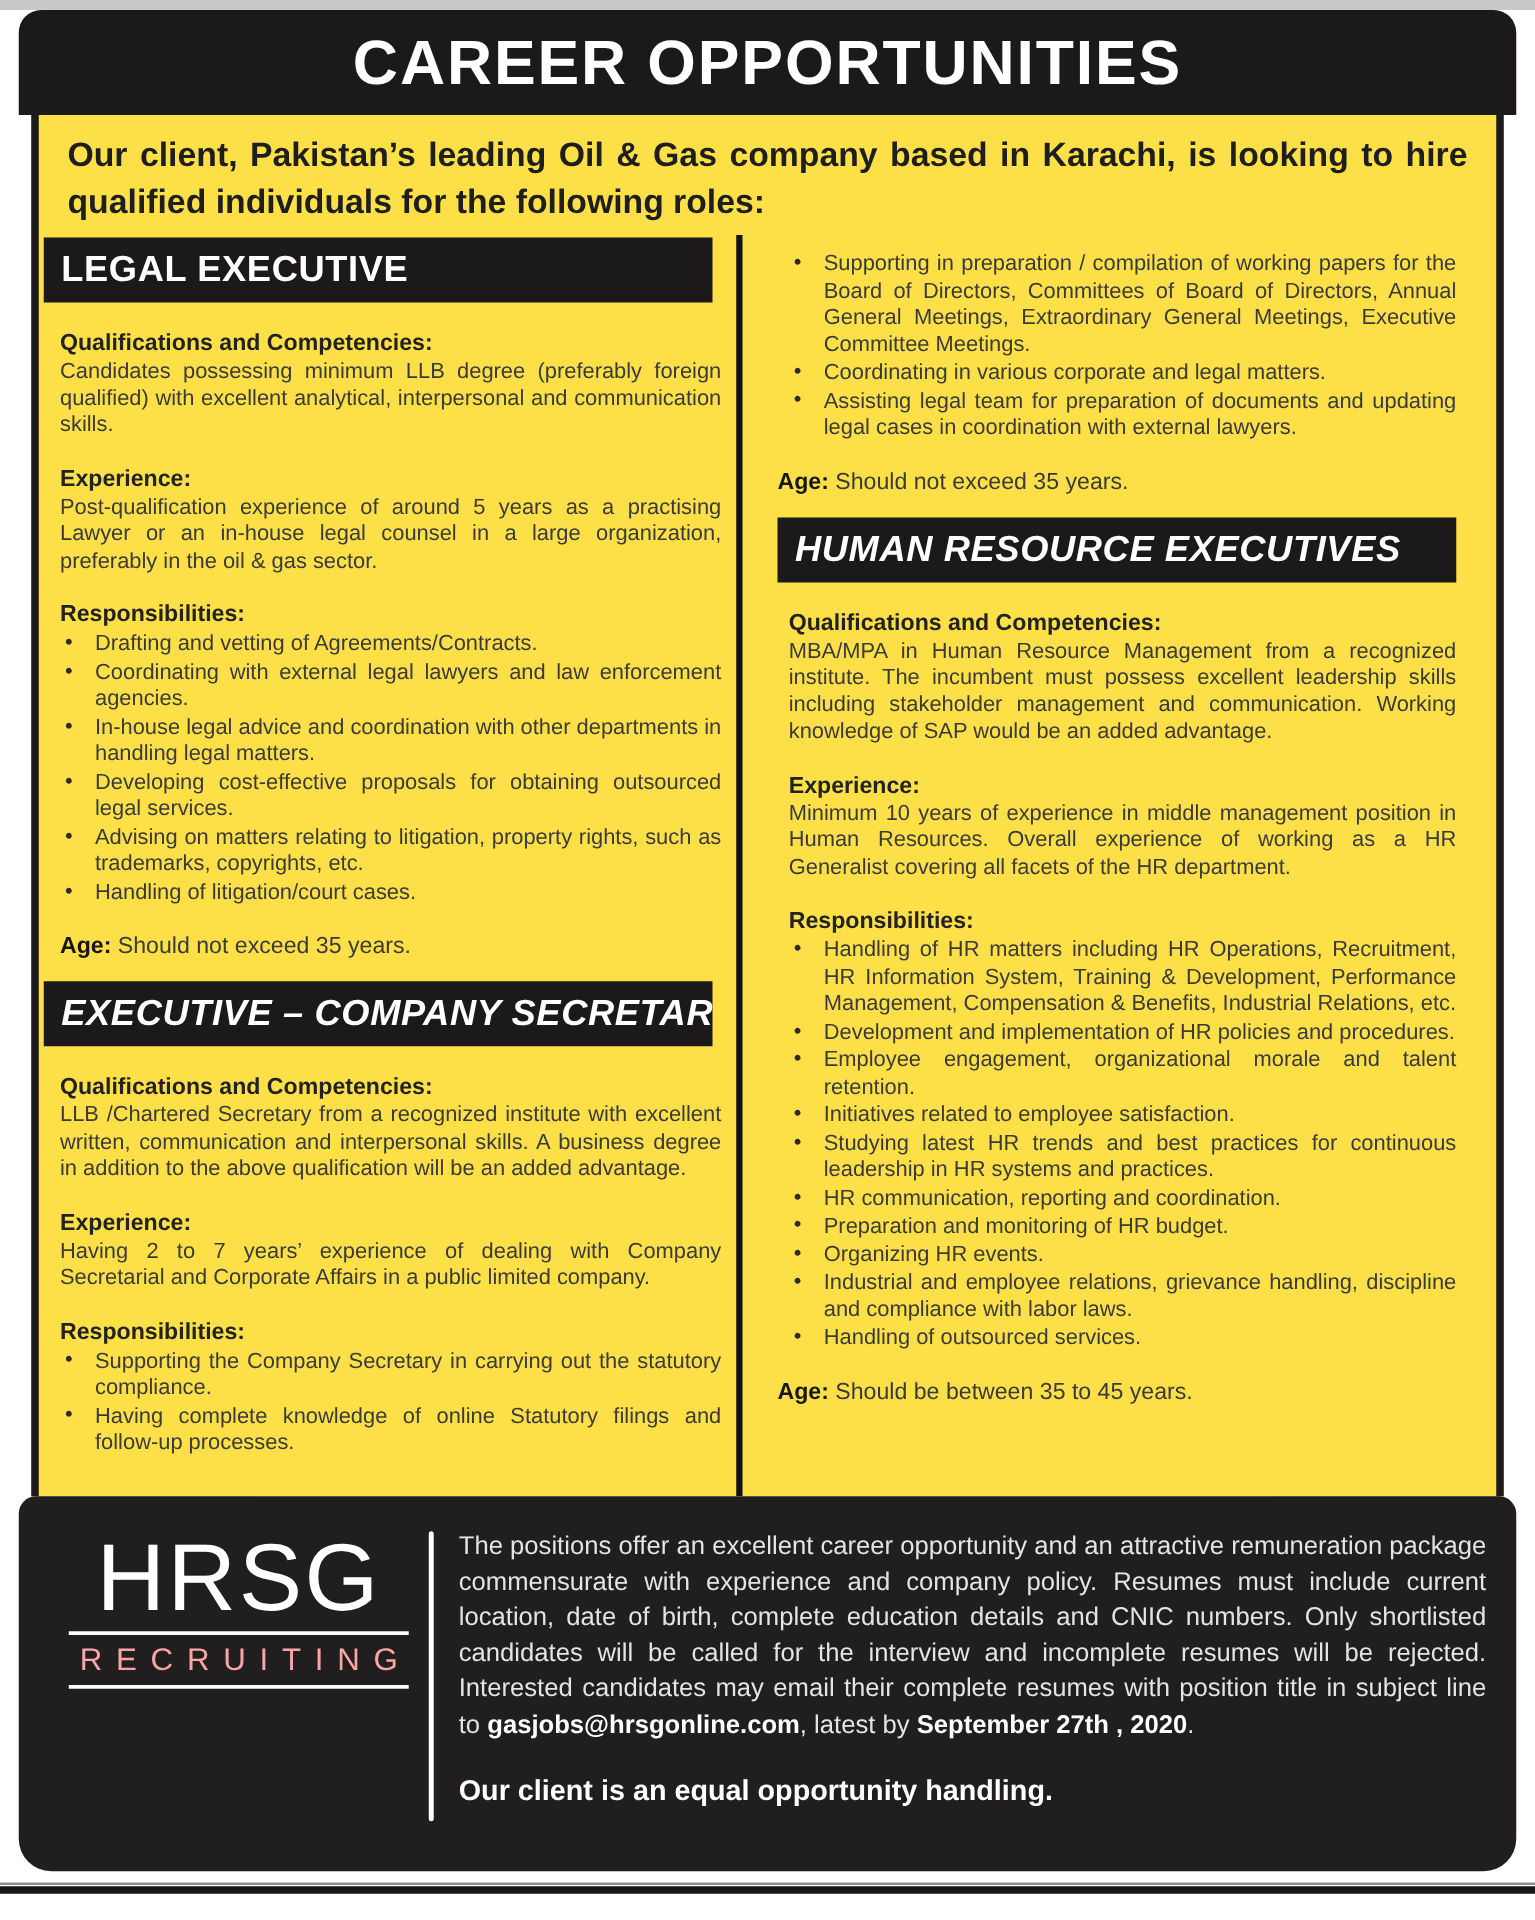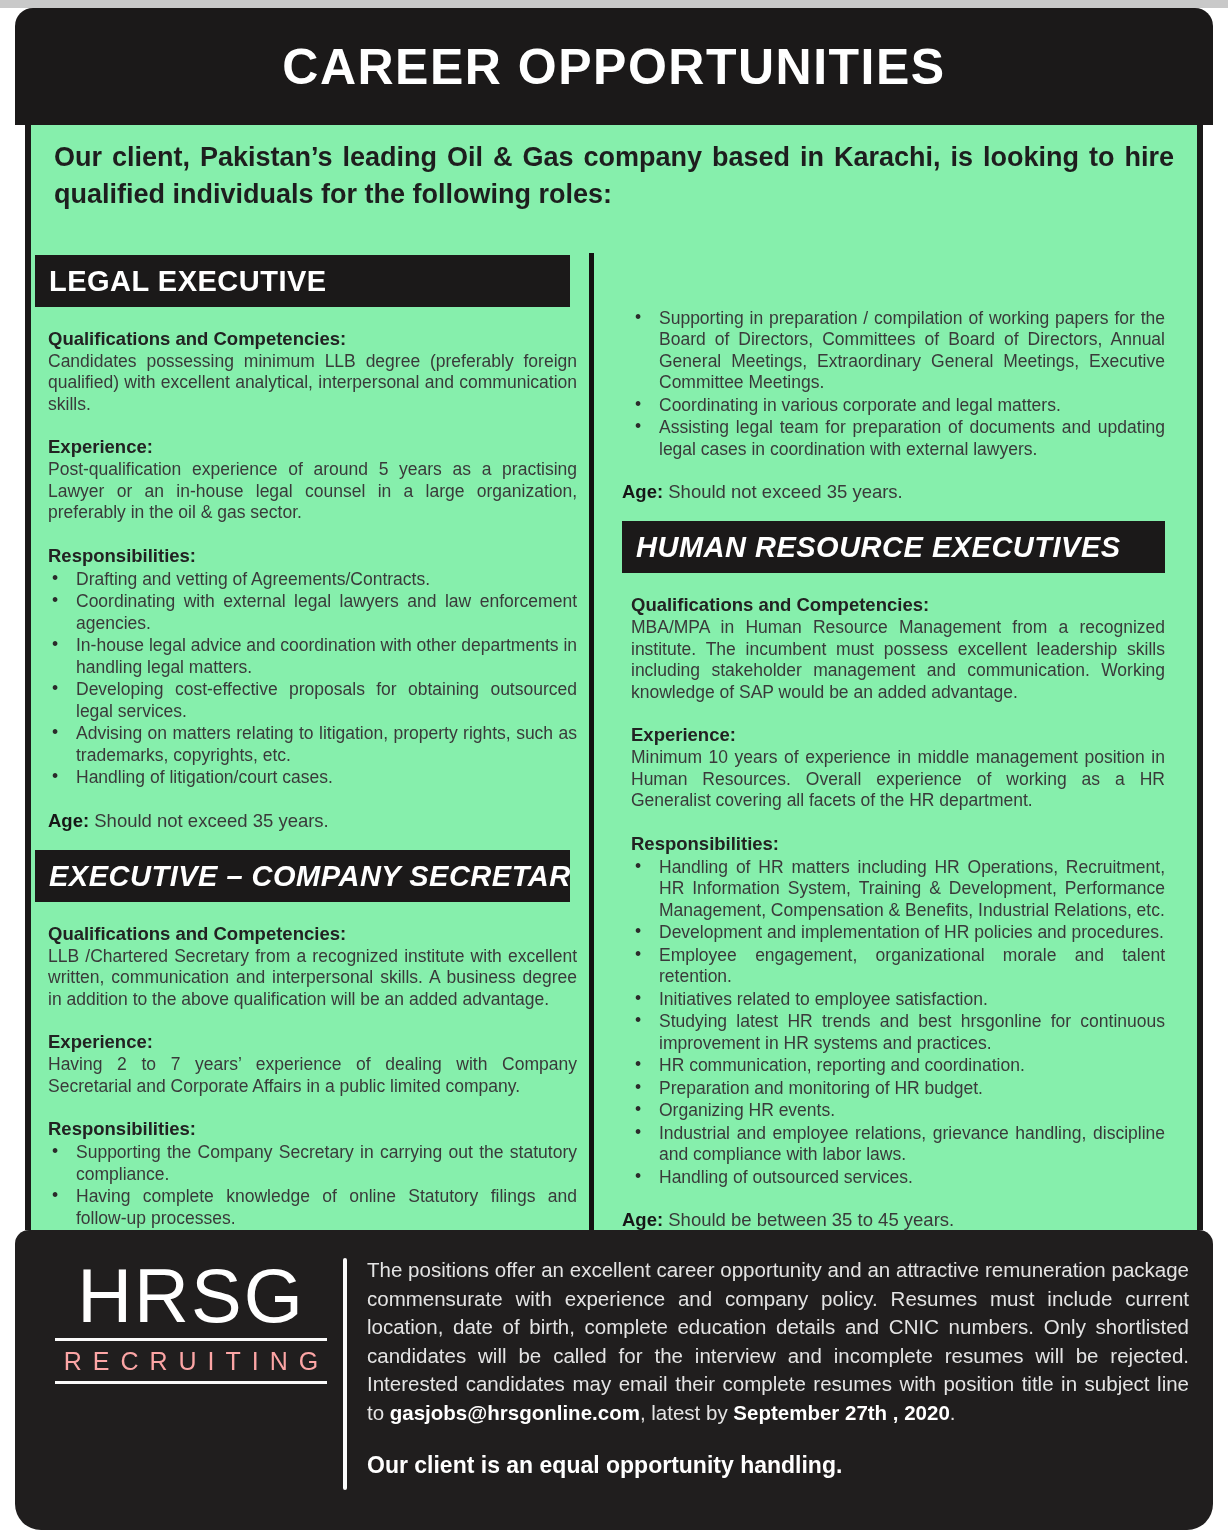--- a/index.html
+++ b/index.html
@@ -5,41 +5,41 @@
   html,body { margin:0; padding:0; }
   body {
     width:1228px; height:1536px;
     background:#ffffff;
     font-family:"Liberation Sans", sans-serif;
     overflow:hidden;
   }
   .top-strip { height:8px; background:#c9c9c9; }
 
   .header-bar {
-    margin:0 15px; height:117px;
+    margin:0 15px; height:84px;
     background:#1b1919;
     border-radius:18px 18px 0 0;
     display:flex; align-items:center; justify-content:center;
   }
   .header-bar h1 {
     margin:0; color:#ffffff; font-size:50px; font-weight:bold; letter-spacing:1.5px;
   }
 
   .content-frame {
     margin:0 25px; height:1105px; box-sizing:border-box;
     border-left:6px solid #1b1919; border-right:6px solid #1b1919;
-    background:#86efac;
+    background:#fde047;
     display:flex; flex-direction:column; overflow:hidden;
   }
   .intro {
     margin:14px 23px 0 23px;
     font-size:27px; font-weight:bold; color:#1e1e1e; line-height:37px;
     text-align:justify;
   }
-  .columns { display:flex; flex:1; margin-top:8px;align-items:flex-end; }
+  .columns { display:flex; flex:1; margin-top:8px; }
   .col-left {
     width:563px; box-sizing:border-box;
     border-right:5px solid #131111;
     padding:2px 12px 0 17px;
   }
   .col-right { flex:1; box-sizing:border-box; padding:0 32px 0 28px; }
   .col-right h3, .col-right p, .col-right ul { margin-left:9px; }
 
   .section-bar {
     background:#1b1919; color:#ffffff; font-weight:bold;
@@ -152,21 +152,21 @@
       <h3 class="subhead">Qualifications and Competencies:</h3>
       <p class="body">MBA/MPA in Human Resource Management from a recognized institute. The incumbent must possess excellent leadership skills including stakeholder management and communication. Working knowledge of SAP would be an added advantage.</p>
       <h3 class="subhead">Experience:</h3>
       <p class="body">Minimum 10 years of experience in middle management position in Human Resources. Overall experience of working as a HR Generalist covering all facets of the HR department.</p>
       <h3 class="subhead">Responsibilities:</h3>
       <ul class="bullets">
         <li>Handling of HR matters including HR Operations, Recruitment, HR Information System, Training &amp; Development, Performance Management, Compensation &amp; Benefits, Industrial Relations, etc.</li>
         <li>Development and implementation of HR policies and procedures.</li>
         <li>Employee engagement, organizational morale and talent retention.</li>
         <li>Initiatives related to employee satisfaction.</li>
-        <li>Studying latest HR trends and best hrsgonline for continuous improvement in HR systems and practices.</li>
+        <li>Studying latest HR trends and best practices for continuous leadership in HR systems and practices.</li>
         <li>HR communication, reporting and coordination.</li>
         <li>Preparation and monitoring of HR budget.</li>
         <li>Organizing HR events.</li>
         <li>Industrial and employee relations, grievance handling, discipline and compliance with labor laws.</li>
         <li>Handling of outsourced services.</li>
       </ul>
       <p class="age"><b>Age:</b> <span>Should be between 35 to 45 years.</span></p>
     </div>
 
   </div>

